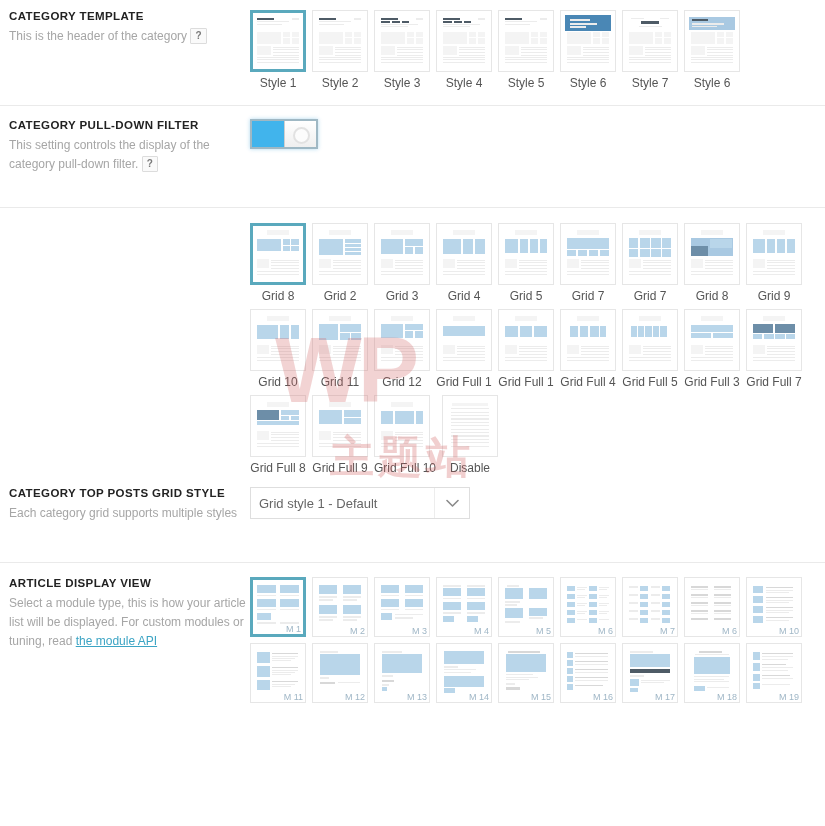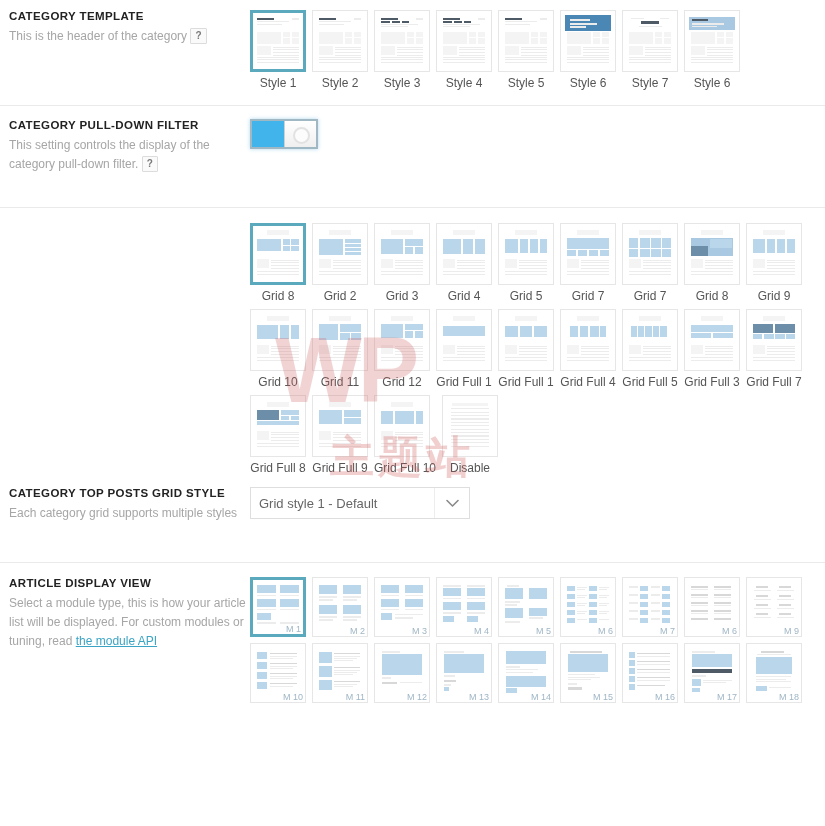--- a/index.html
+++ b/index.html
@@ -1082,43 +1082,20 @@
               <div class="b" style="left:54%;top:62%;width:38%;height:2%"></div>
               <div class="bgray" style="left:4%;top:72%;width:38%;height:3%"></div>
               <div class="bgray" style="left:54%;top:72%;width:38%;height:3%"></div>
             </div>
             <div class="mlabel">M 6</div>
           </div>
         </div>
         <div class="thumb-item">
           <div class="thumb-box">
             <div class="mini">
-              <div class="bgray" style="left:10%;top:8%;width:26%;height:3%"></div>
-              <div class="bgray" style="left:60%;top:8%;width:26%;height:3%"></div>
-              <div class="b" style="left:6%;top:15%;width:38%;height:2%"></div>
-              <div class="b" style="left:56%;top:15%;width:38%;height:2%"></div>
-              <div class="bgray" style="left:10%;top:26%;width:26%;height:3%"></div>
-              <div class="bgray" style="left:60%;top:26%;width:26%;height:3%"></div>
-              <div class="b" style="left:6%;top:33%;width:38%;height:2%"></div>
-              <div class="b" style="left:56%;top:33%;width:38%;height:2%"></div>
-              <div class="bgray" style="left:10%;top:44%;width:26%;height:3%"></div>
-              <div class="bgray" style="left:60%;top:44%;width:26%;height:3%"></div>
-              <div class="b" style="left:6%;top:51%;width:38%;height:2%"></div>
-              <div class="b" style="left:56%;top:51%;width:38%;height:2%"></div>
-              <div class="bgray" style="left:10%;top:62%;width:26%;height:3%"></div>
-              <div class="bgray" style="left:60%;top:62%;width:26%;height:3%"></div>
-              <div class="b" style="left:6%;top:69%;width:38%;height:2%"></div>
-              <div class="b" style="left:56%;top:69%;width:38%;height:2%"></div>
-            </div>
-            <div class="mlabel">M 9</div>
-          </div>
-        </div>
-        <div class="thumb-item">
-          <div class="thumb-box">
-            <div class="mini">
               <div class="bl" style="left:4%;top:8%;width:22%;height:14%"></div>
               <div class="bgray" style="left:32%;top:9%;width:60%;height:3%"></div>
               <div class="b" style="left:32%;top:15%;width:60%;height:2%"></div>
               <div class="b" style="left:32%;top:19%;width:50%;height:2%"></div>
               <div class="bl" style="left:4%;top:28%;width:22%;height:14%"></div>
               <div class="bgray" style="left:32%;top:29%;width:60%;height:3%"></div>
               <div class="b" style="left:32%;top:35%;width:60%;height:2%"></div>
               <div class="b" style="left:32%;top:39%;width:50%;height:2%"></div>
               <div class="bl" style="left:4%;top:48%;width:22%;height:14%"></div>
               <div class="bgray" style="left:32%;top:49%;width:60%;height:3%"></div>
@@ -1248,15 +1225,35 @@
               <div class="bl" style="left:10%;top:18%;width:80%;height:34%"></div>
               <div class="b" style="left:10%;top:56%;width:76%;height:2%"></div>
               <div class="b" style="left:10%;top:61%;width:66%;height:2%"></div>
               <div class="b" style="left:10%;top:66%;width:76%;height:2%"></div>
               <div class="bl" style="left:10%;top:76%;width:24%;height:10%"></div>
               <div class="b" style="left:40%;top:78%;width:46%;height:2%"></div>
             </div>
             <div class="mlabel">M 18</div>
           </div>
         </div>
+        <div class="thumb-item">
+          <div class="thumb-box">
+            <div class="mini">
+              <div class="bl" style="left:4%;top:8%;width:16%;height:16%"></div>
+              <div class="bgray" style="left:24%;top:9%;width:68%;height:3%"></div>
+              <div class="b" style="left:24%;top:16%;width:68%;height:2%"></div>
+              <div class="b" style="left:24%;top:21%;width:56%;height:2%"></div>
+              <div class="bl" style="left:4%;top:30%;width:16%;height:16%"></div>
+              <div class="bgray" style="left:24%;top:31%;width:52%;height:3%"></div>
+              <div class="b" style="left:24%;top:38%;width:68%;height:2%"></div>
+              <div class="b" style="left:24%;top:43%;width:56%;height:2%"></div>
+              <div class="bl" style="left:4%;top:52%;width:16%;height:14%"></div>
+              <div class="bgray" style="left:24%;top:53%;width:60%;height:3%"></div>
+              <div class="b" style="left:24%;top:60%;width:68%;height:2%"></div>
+              <div class="bl" style="left:4%;top:70%;width:16%;height:12%"></div>
+              <div class="b" style="left:24%;top:72%;width:60%;height:2%"></div>
+            </div>
+            <div class="mlabel">M 19</div>
+          </div>
+        </div>
       </div>
   </div>
 </div>
 
 </body></html>

